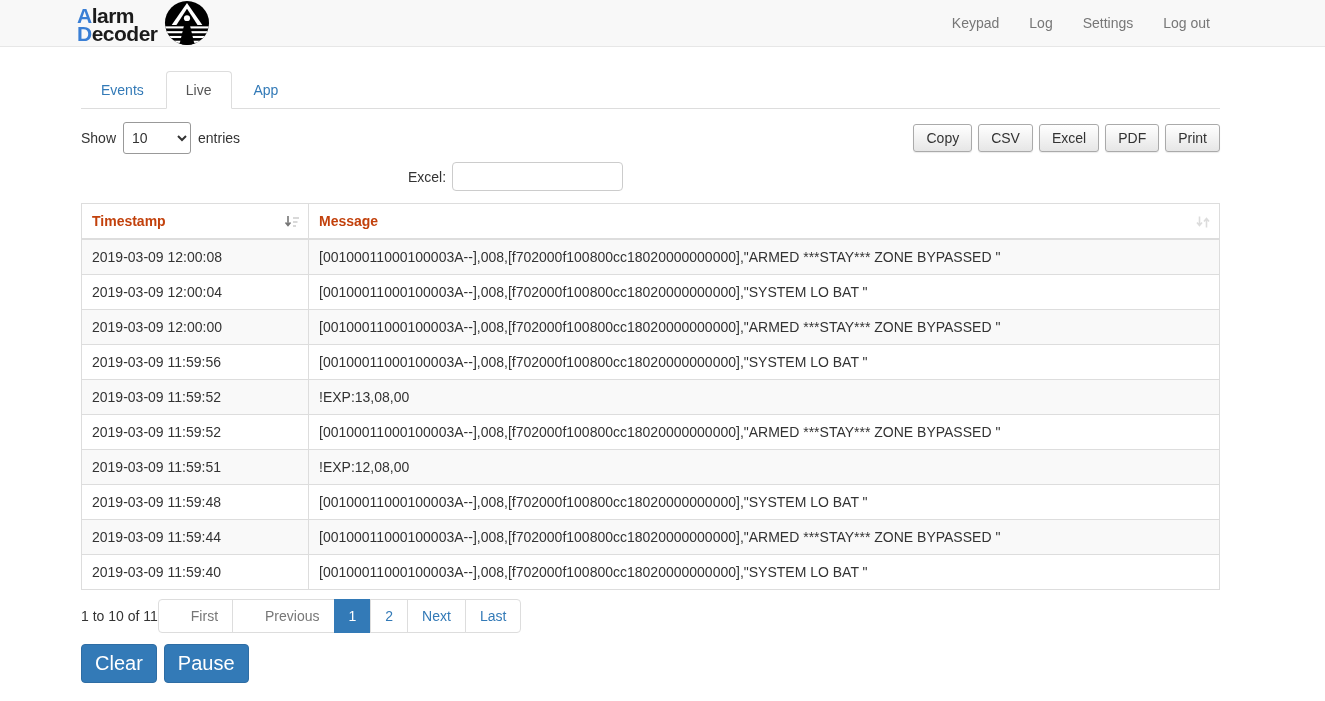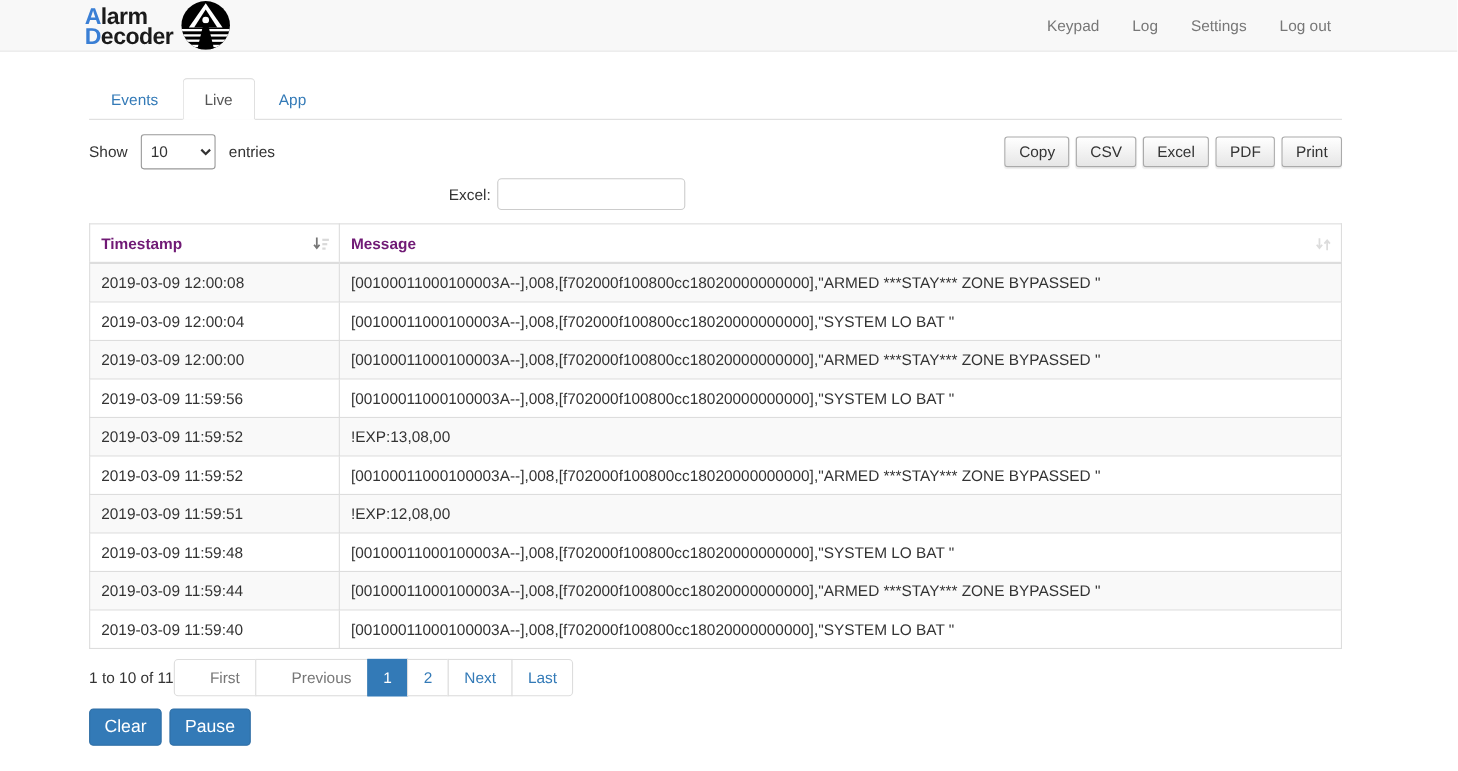--- a/index.html
+++ b/index.html
@@ -22,59 +22,59 @@
   .container { width: 1139px; margin-left: 81px; }
 
   
   .tabs { display: flex; list-style: none; border-bottom: 1px solid #ddd; margin-top: 24px; }
   .tab { padding: 10px 19px; margin-bottom: -1px; margin-right: 2px; color: #337ab7;
     cursor: pointer; border: 1px solid transparent; border-radius: 4px 4px 0 0; }
   .tab.active { color: #555; background: #fff; border-color: #ddd #ddd #fff #ddd; cursor: default; }
 
   
   .controls { display: flex; justify-content: space-between; align-items: center; margin-top: 13px; }
-  .show-entries { display: flex; align-items: center; gap: 12px; color: #333; }
+  .show-entries { display: flex; align-items: center; gap: 7px; color: #333; }
   .show-entries select { width: 68px; height: 32px; font-size: 14px; font-family: inherit;
     border: 1px solid #999; border-radius: 3px; padding: 2px 4px; background: #fff; color: #333; }
   .export-buttons { display: flex; }
   .export-buttons button { margin-left: 6px; padding: 5px 12px; font-size: 14px; font-family: inherit;
     color: #333; background: linear-gradient(#ffffff, #e6e6e6); border: 1px solid #aaa;
     border-radius: 3px; cursor: pointer; box-shadow: 0 1px 1px rgba(0,0,0,0.08); }
 
   
   .search-row { margin-top: 8px; margin-left: 327px; display: flex; align-items: center; }
   .search-row label { color: #333; margin-right: 6px; }
   .search-row input { width: 171px; height: 29px; border: 1px solid #ccc; border-radius: 4px;
     padding: 4px 8px; font-size: 14px; font-family: inherit; }
 
   
   table.log { width: 100%; margin-top: 12px; border-collapse: collapse; table-layout: fixed; }
   table.log th, table.log td { border: 1px solid #ddd; padding: 9px 10px; text-align: left;
     overflow: hidden; white-space: nowrap; }
-  table.log th { font-weight: bold; color: #701a75; border-bottom-width: 2px; cursor: pointer;
+  table.log th { font-weight: bold; color: #c2410c; border-bottom-width: 2px; cursor: pointer;
     position: relative; }
   table.log col.ts-col { width: 227px; }
   tbody tr:nth-child(odd) { background: #f9f9f9; }
   tbody tr:nth-child(even) { background: #fff; }
   .sort-icon { position: absolute; right: 8px; top: 10px; }
 
   
   .table-footer { display: flex; justify-content: flex-start; align-items: center; margin-top: 9px; }
   .page-info { color: #333; }
   .pagination { display: flex; list-style: none; }
   .pagination li { border: 1px solid #ddd; margin-left: -1px; padding: 8px 14px; color: #337ab7;
     background: #fff; cursor: pointer; }
   .pagination li:first-child { border-radius: 4px 0 0 4px; margin-left: 0; }
   .pagination li:last-child { border-radius: 0 4px 4px 0; }
   .pagination li.disabled { color: #777; cursor: default; padding-left: 32px; }
   .pagination li.active { background: #337ab7; border-color: #337ab7; color: #fff; cursor: default; }
 
   
   .actions { margin-top: 11px; display: flex; gap: 7px; }
-  .actions button { background: #337ab7; border: 1px solid #2e6da4; color: #fff; font-size: 16px;
+  .actions button { background: #337ab7; border: 1px solid #2e6da4; color: #fff; font-size: 20px;
     font-family: inherit; padding: 7px 13px; border-radius: 4px; cursor: pointer; }
 </style>
 </head>
 <body>
 
 <div class="navbar">
   <div class="navbar-inner">
     <div class="brand">
       <div class="brand-text">
         <div><span class="brand-accent">A</span><span>larm</span></div>

